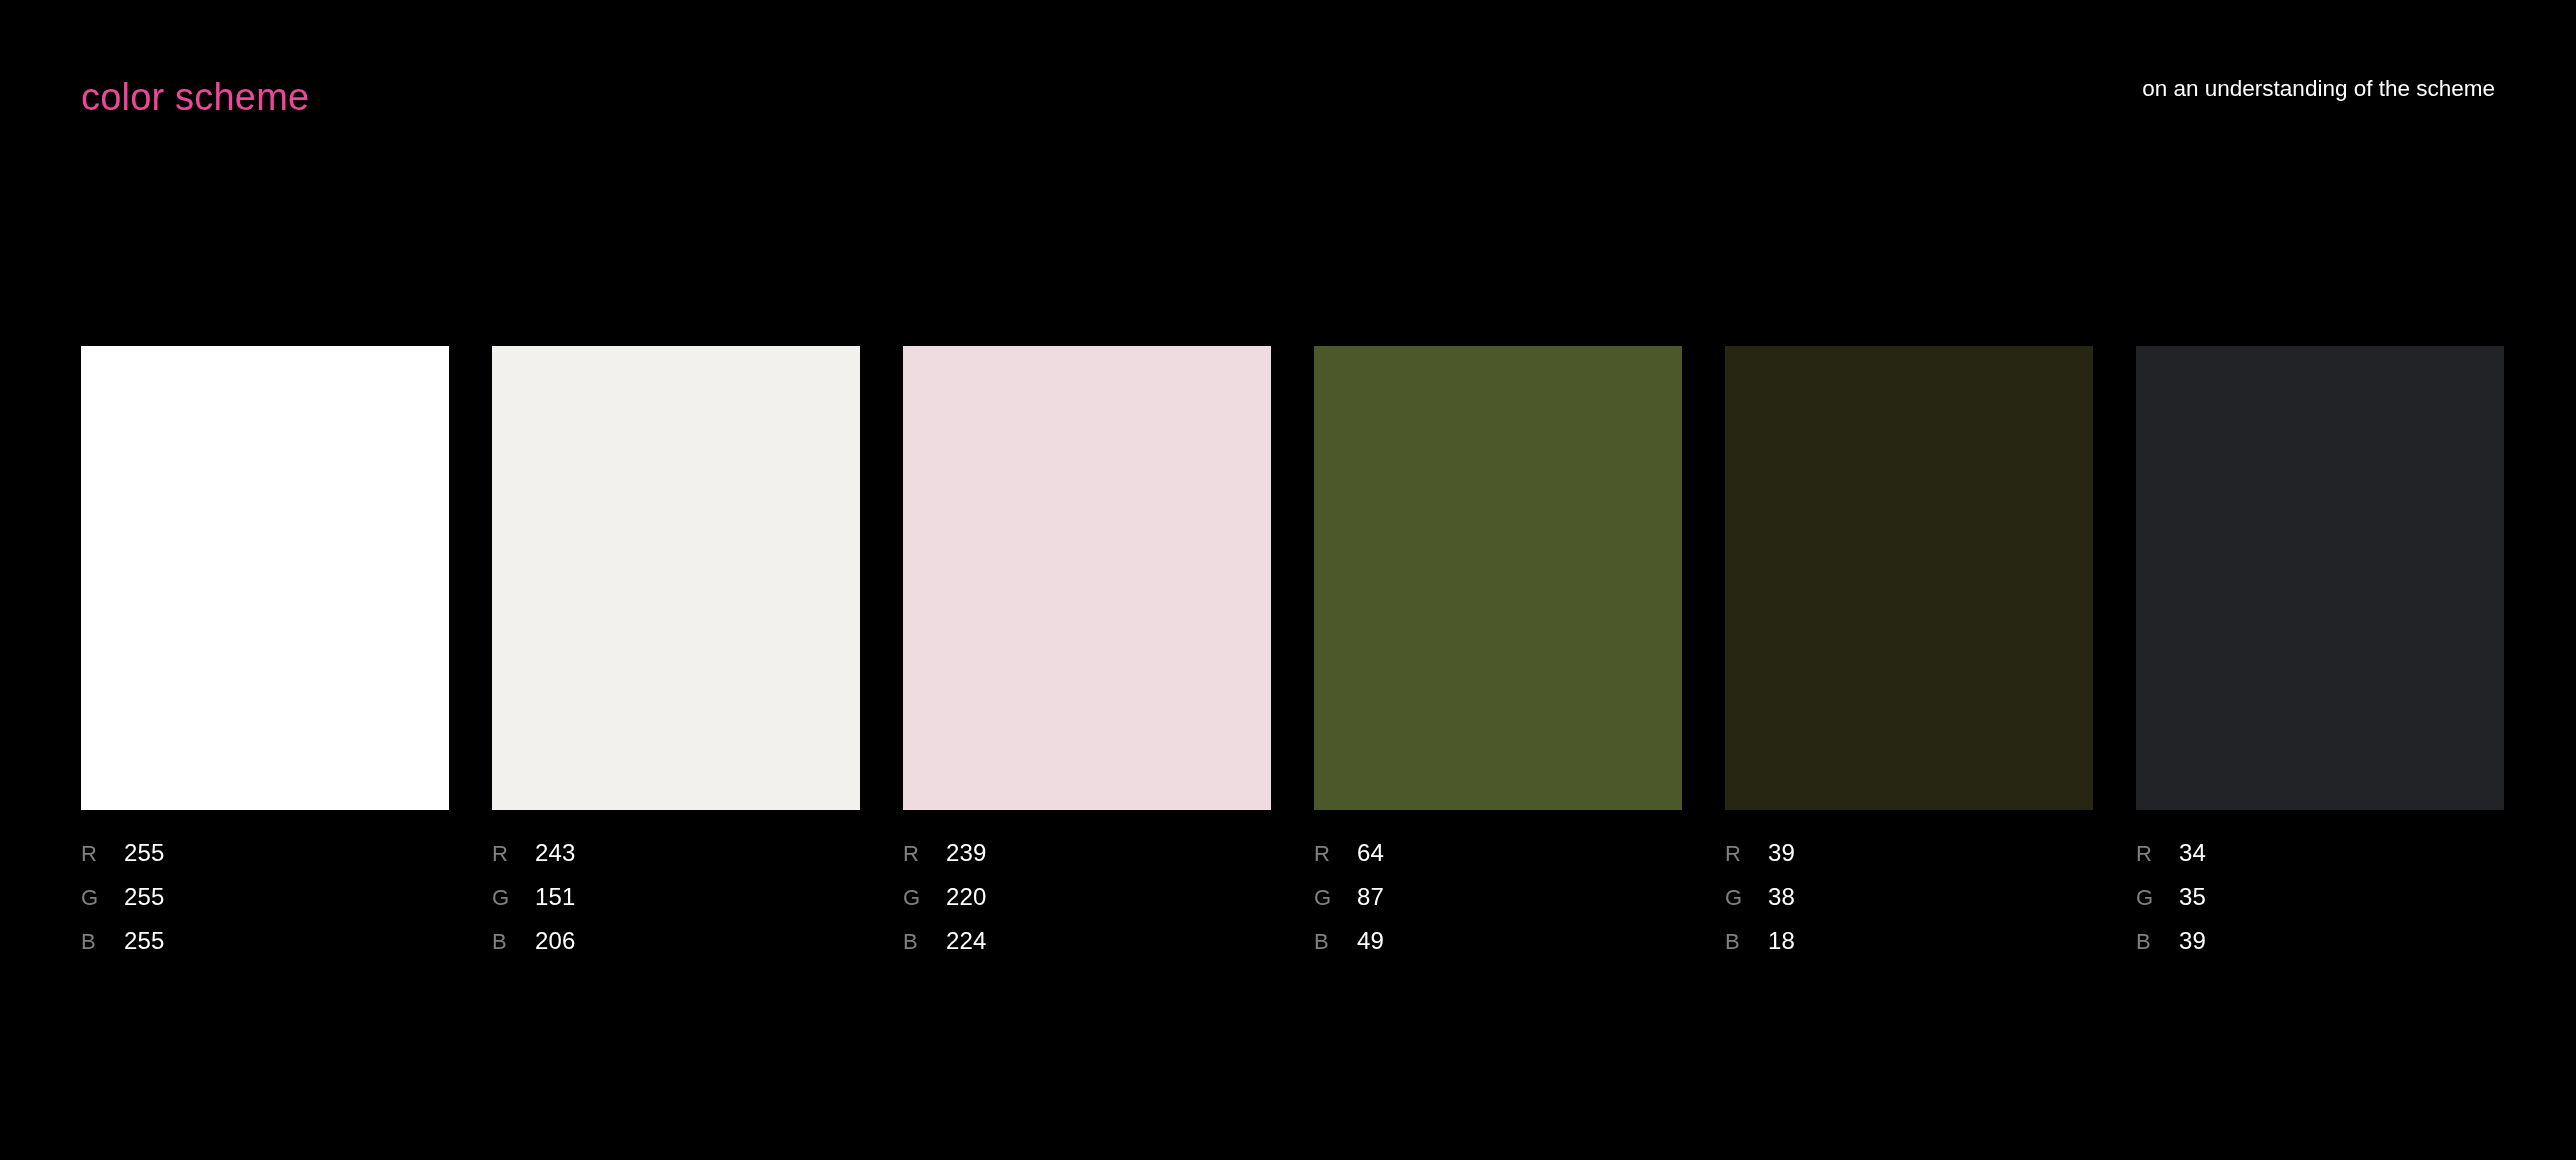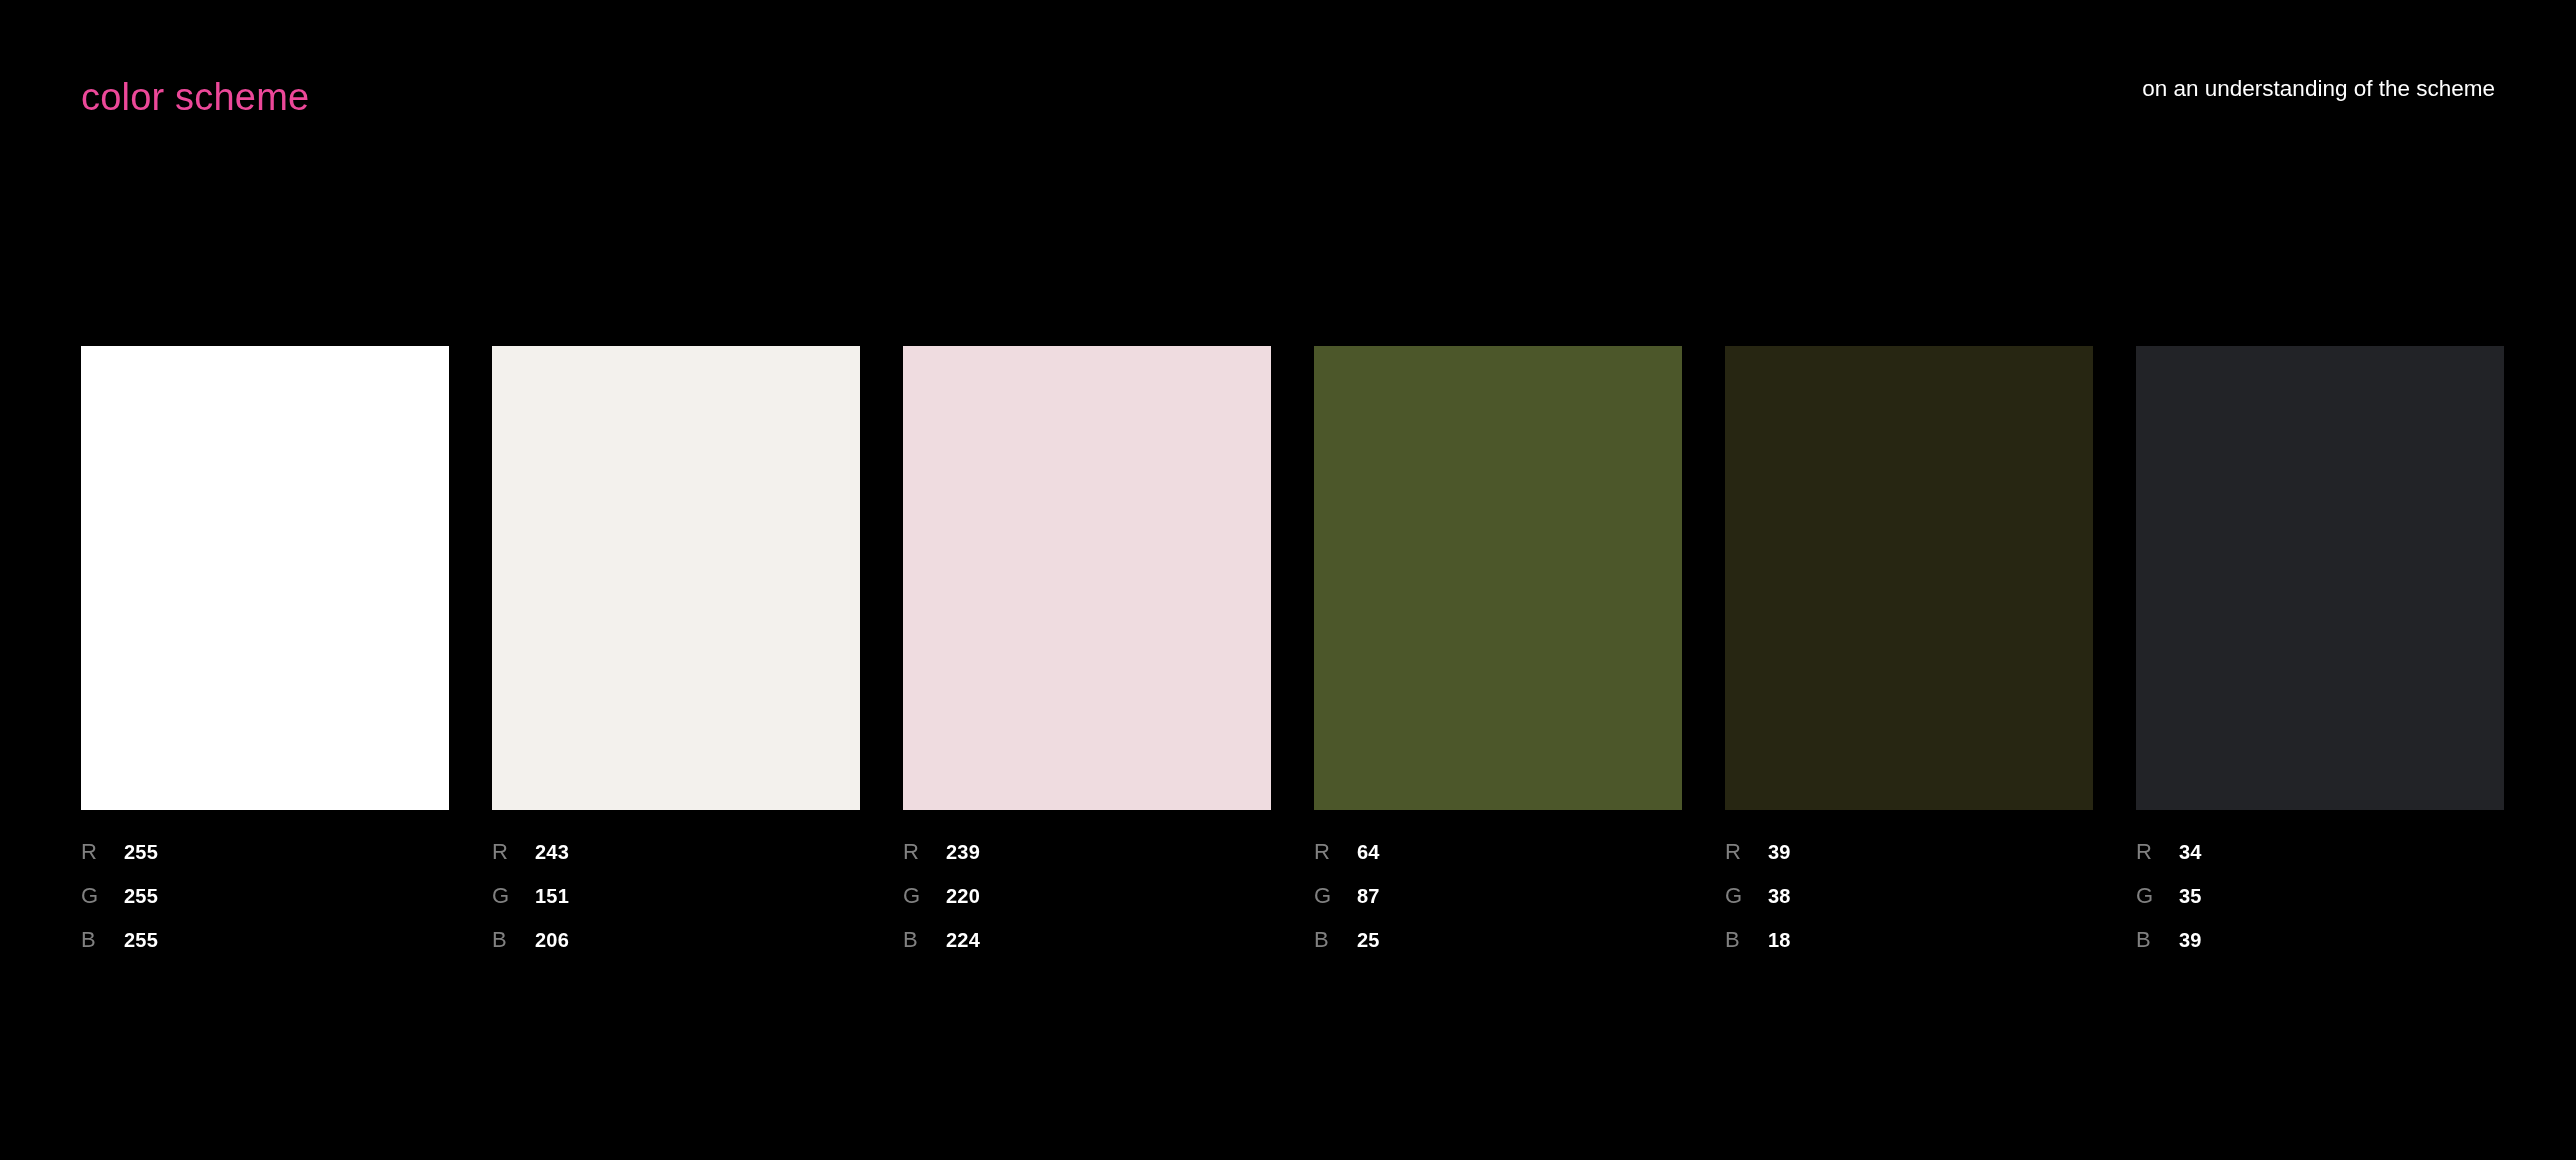--- a/index.html
+++ b/index.html
@@ -84,22 +84,22 @@
 
   .channel-label {
     width: 43px;
     flex: 0 0 43px;
     font-size: 22px;
     font-weight: 400;
     color: #808080;
   }
 
   .channel-value {
-    font-size: 20px;
-    font-weight: 700;
+    font-size: 24px;
+    font-weight: 400;
     color: #ffffff;
     letter-spacing: 0.2px;
   }
 </style>
 </head>
 <body style="background-color: rgb(0, 0, 0);">
 
 <div class="header">
   <h1 class="page-title">color scheme</h1>
 
@@ -170,21 +170,21 @@
       <div class="value-row">
         <span class="channel-label">R</span>
         <span class="channel-value">64</span>
       </div>
       <div class="value-row">
         <span class="channel-label">G</span>
         <span class="channel-value">87</span>
       </div>
       <div class="value-row">
         <span class="channel-label">B</span>
-        <span class="channel-value">25</span>
+        <span class="channel-value">49</span>
       </div>
     </div>
   </div>
 
   <div class="swatch-cell">
     <div class="swatch-chip" style="background-color: rgb(39, 38, 18);"></div>
     <div class="swatch-values">
       <div class="value-row">
         <span class="channel-label">R</span>
         <span class="channel-value">39</span>

